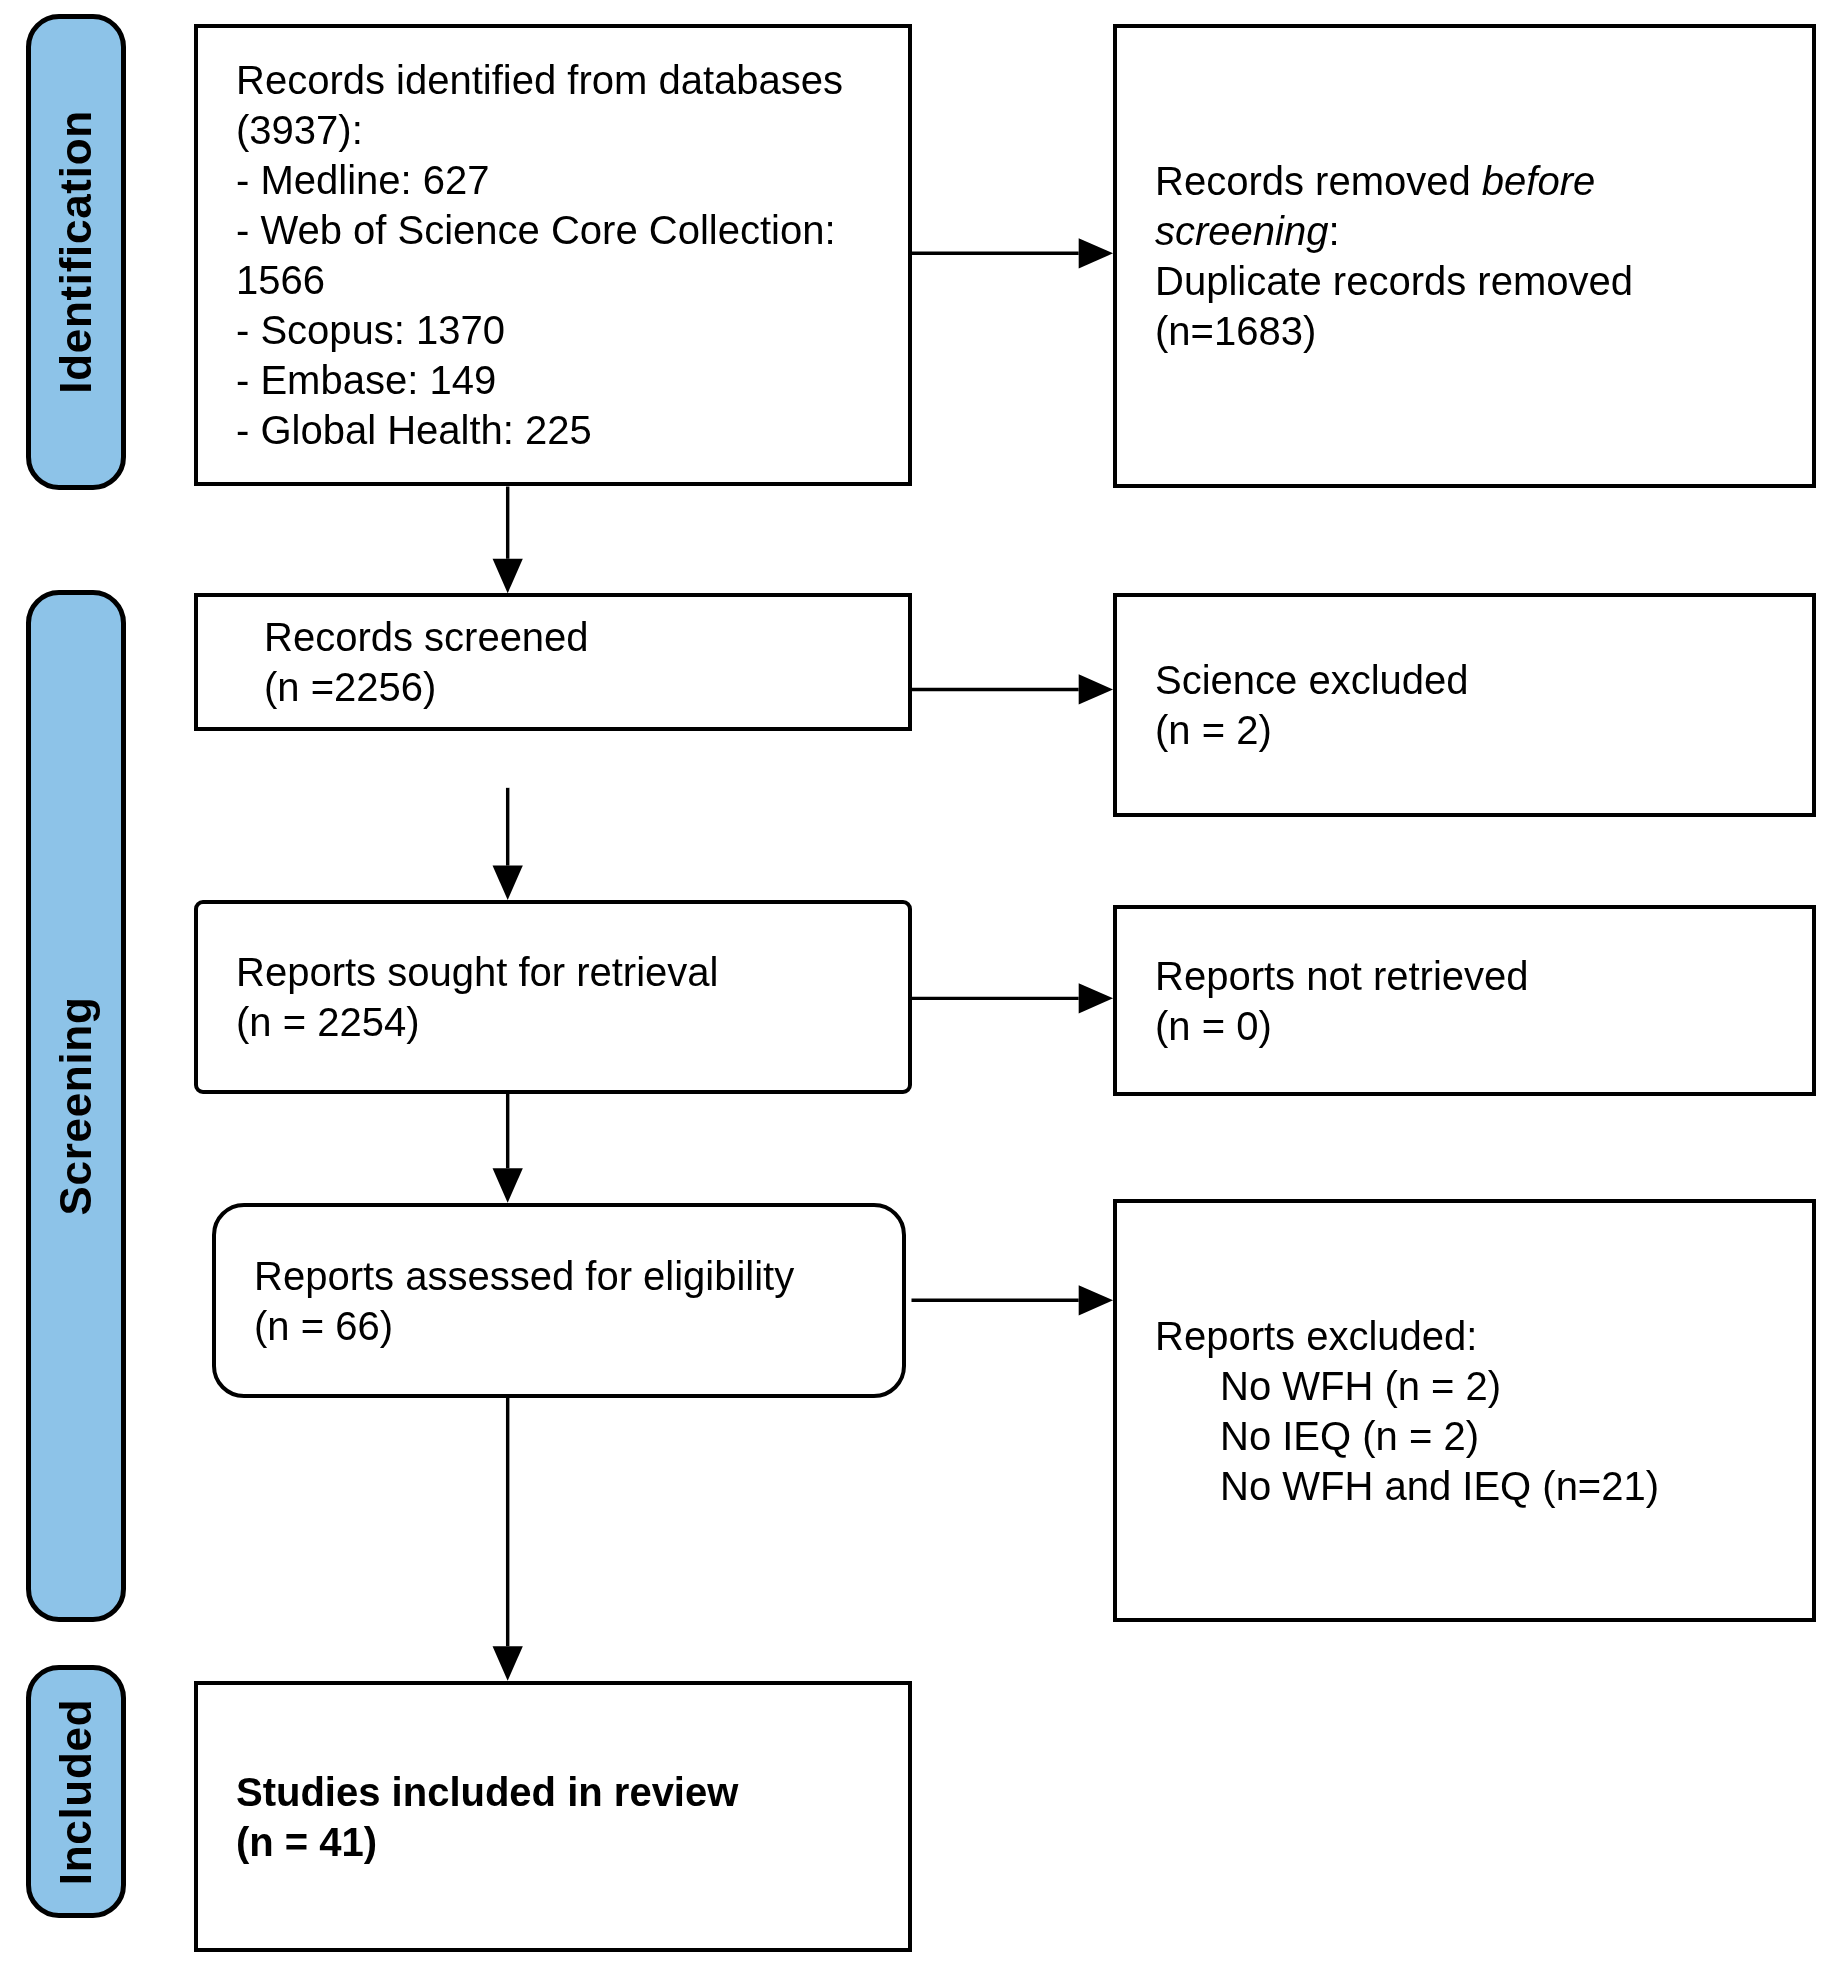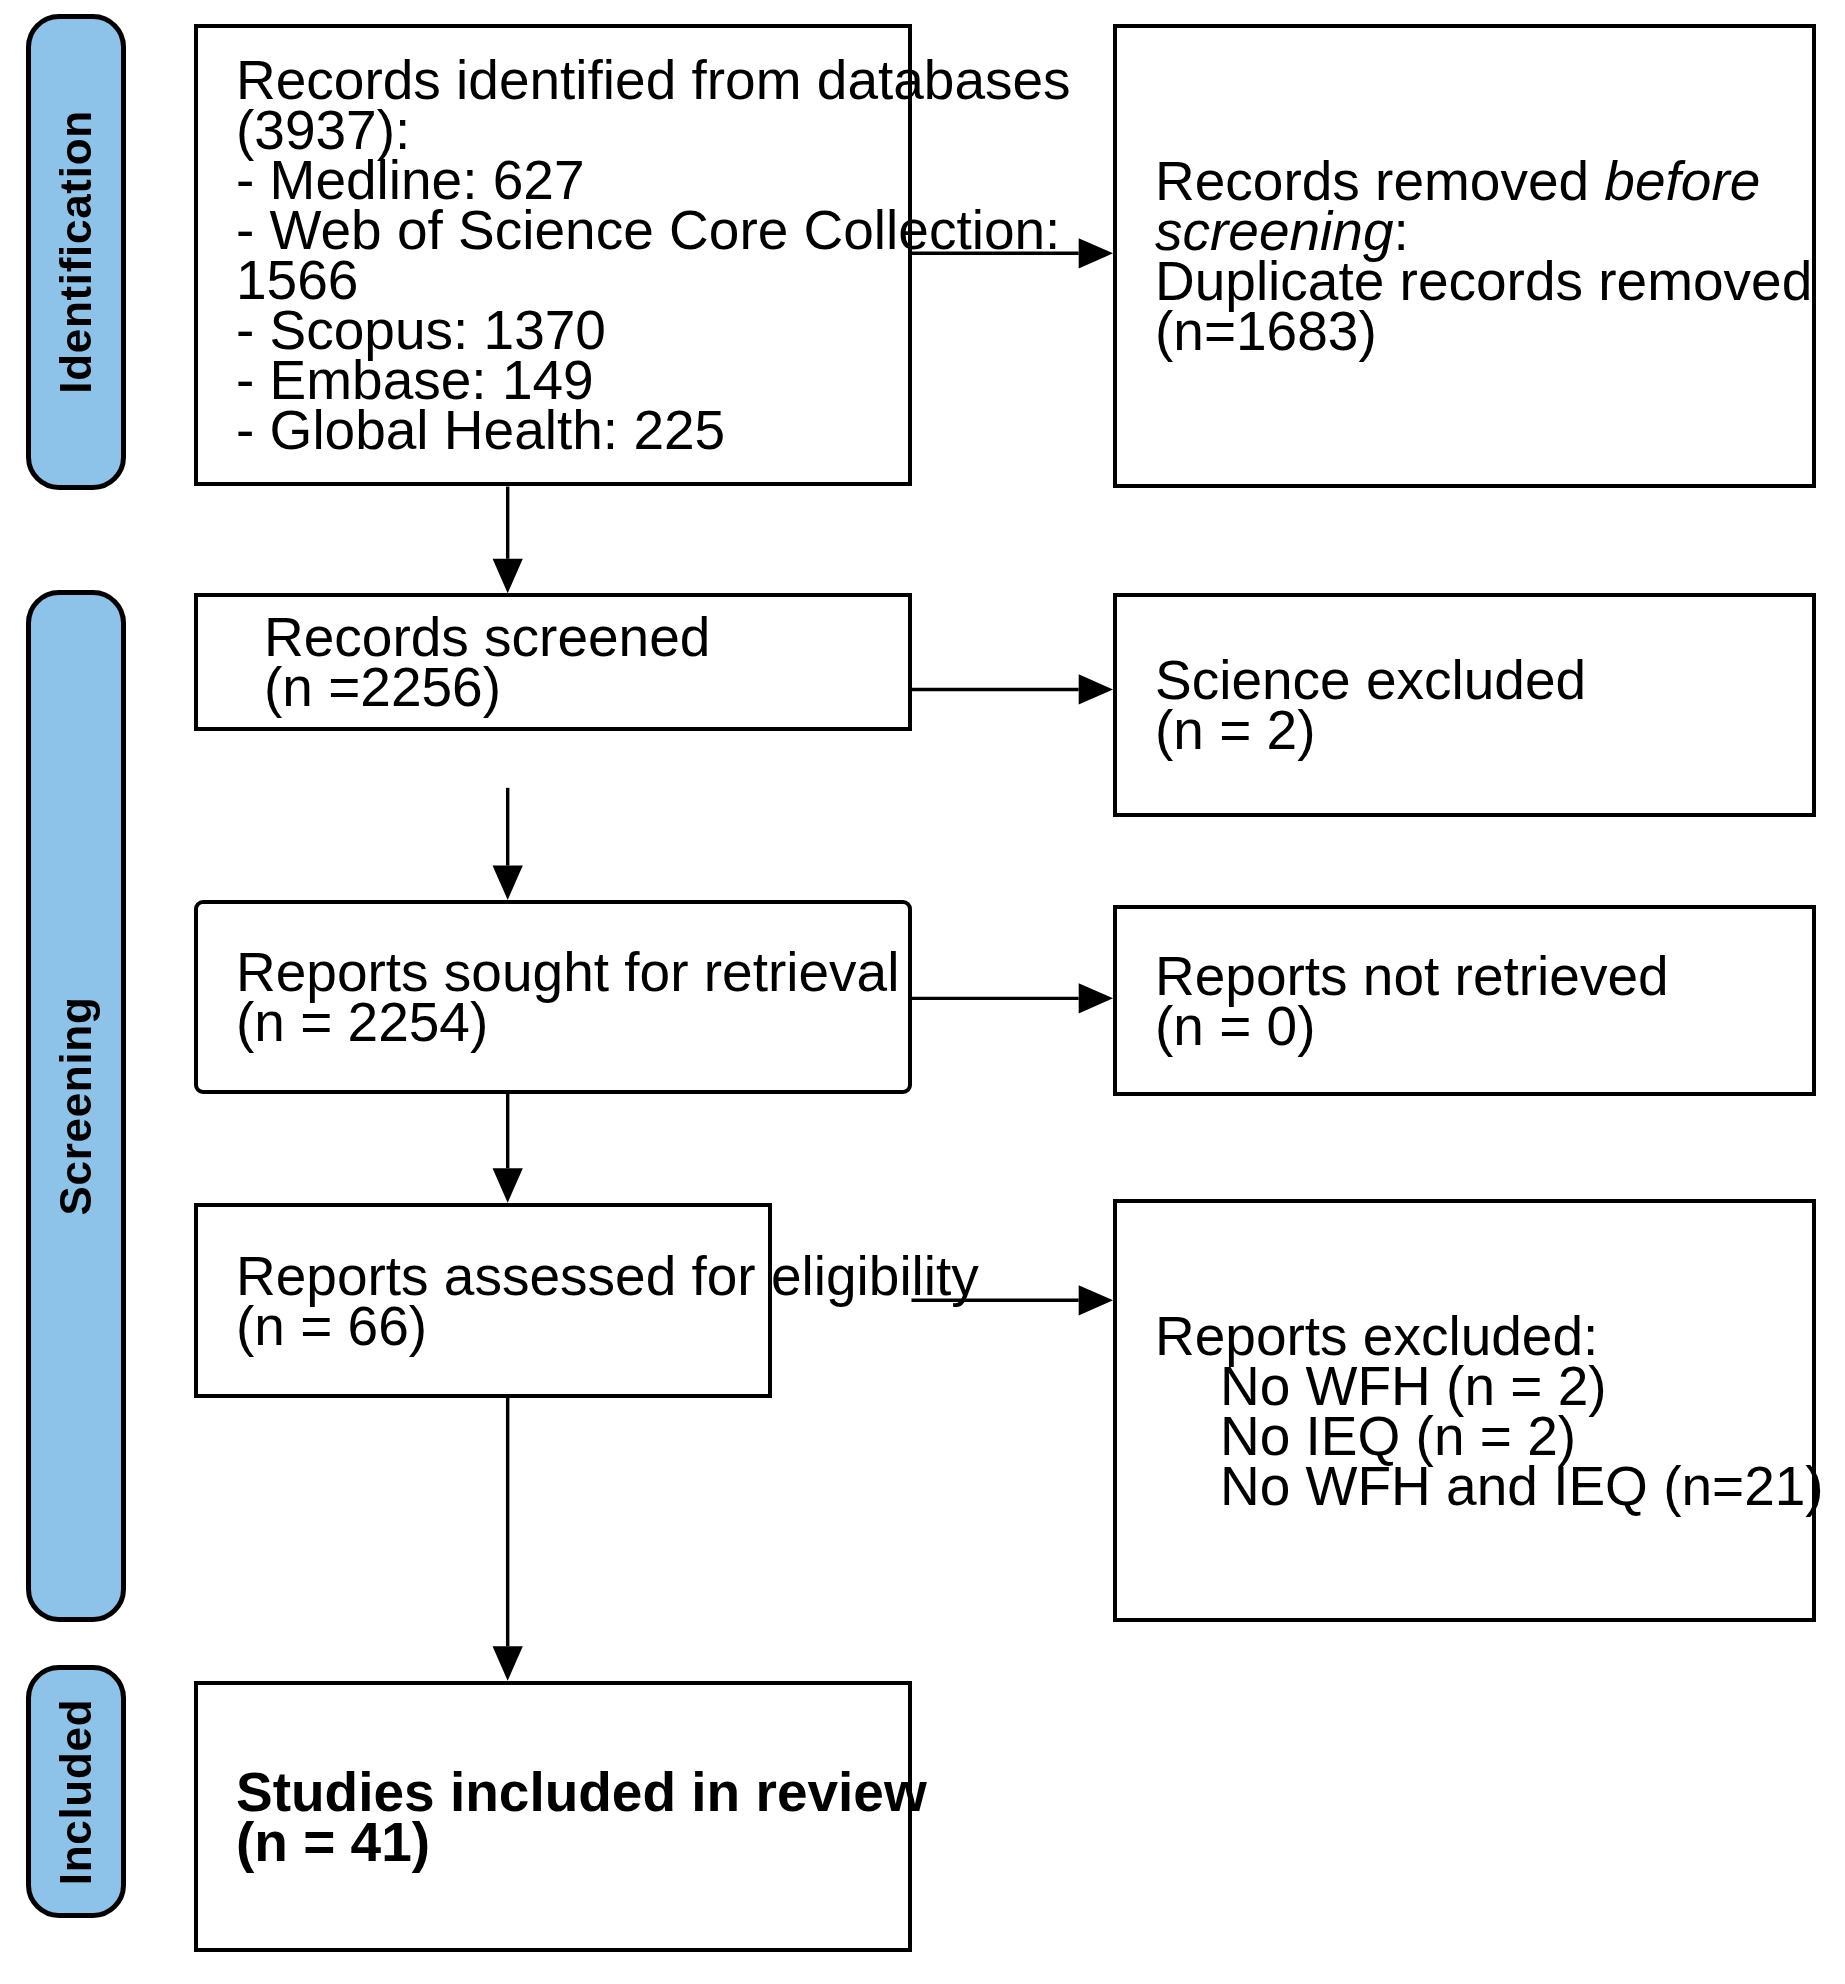--- a/index.html
+++ b/index.html
@@ -14,21 +14,21 @@
   
   .box{
     position:absolute;
     background:#ffffff;
     border:4.8px solid #000;
     box-sizing:border-box;
     display:flex;
     align-items:center;
   }
   .box .txt{
-    font-size:55px;
+    font-size:40px;
     line-height:50px;
     padding:13.8px 20.6px 13.8px 38px;
   }
   .box .line{white-space:nowrap;}
   .box .line.indent{padding-left:65px;}
   .box em{font-style:italic;}
   
   .stage{
     position:absolute;
     background:var(--stage-fill,#8DC3E8);
@@ -91,21 +91,21 @@
       </div>
   </div>
 
   <div class="box" style="left:194px;top:900px;width:718px;height:194px;border-radius:9px;">
     <div class="txt">
         <div class="line"><span>Reports sought for retrieval</span></div>
         <div class="line"><span>(n = 2254)</span></div>
       </div>
   </div>
 
-  <div class="box" style="left:194px;top:1203px;width:578px;height:195px;">
+  <div class="box" style="left:212px;top:1203px;width:694px;height:195px;border-radius:32px;">
     <div class="txt">
         <div class="line"><span>Reports assessed for eligibility</span></div>
         <div class="line"><span>(n = 66)</span></div>
       </div>
   </div>
 
   <div class="box" style="left:194px;top:1681px;width:718px;height:271px;font-weight:bold;">
     <div class="txt">
         <div class="line"><span>Studies included in review</span></div>
         <div class="line"><span>(n = 41)</span></div>

